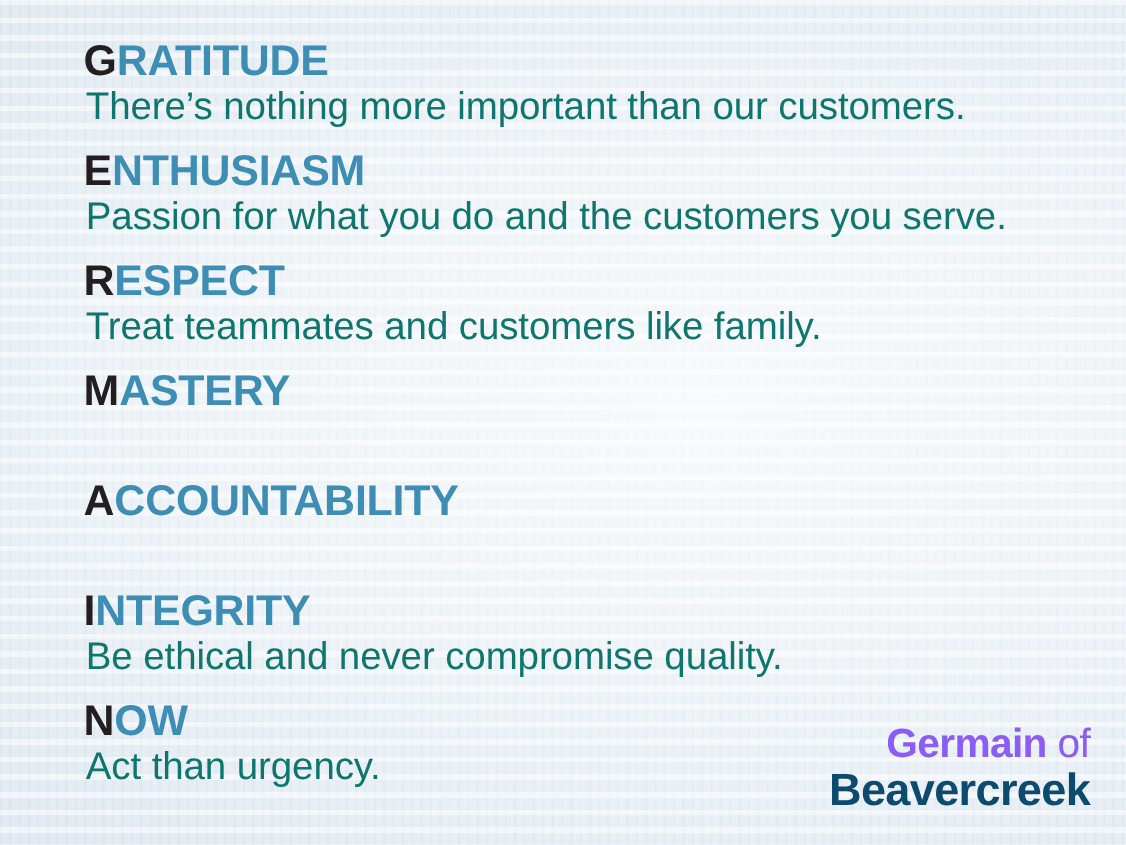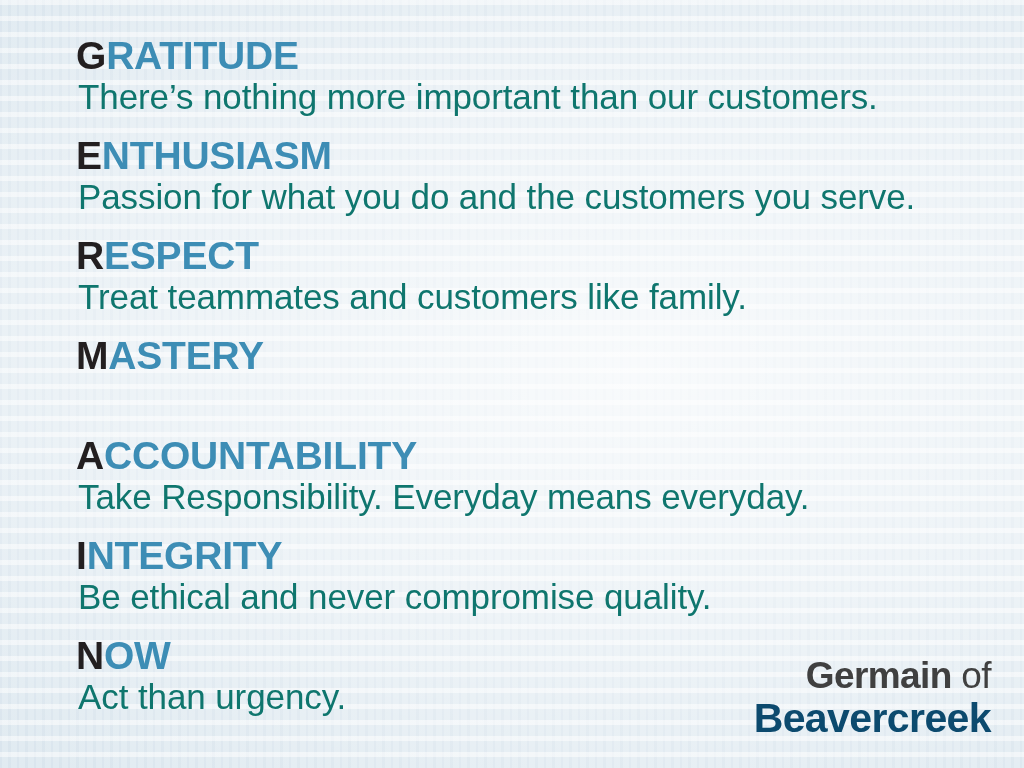--- a/index.html
+++ b/index.html
@@ -101,21 +101,21 @@
     position: absolute;
     right: 33px;
     bottom: 28px;
     text-align: right;
     line-height: 1;
   }
   .logo-line1 {
     font-family: "Liberation Sans", sans-serif;
     font-size: 37px;
     line-height: 40px;
-    color: #404040;
+    color: #8b5cf6;
     letter-spacing: -0.6px;
     white-space: nowrap;
   }
   .logo-line1 .brand {
     font-weight: bold;
   }
   .logo-line1 .of {
     font-weight: normal;
   }
   .logo-line2 {
@@ -152,21 +152,20 @@
       <div class="value-heading"><span class="initial">R</span><span class="rest">ESPECT</span></div>
       <div class="value-desc">Treat teammates and customers like family.</div>
     </div>
 
     <div class="value-block">
       <div class="value-heading"><span class="initial">M</span><span class="rest">ASTERY</span></div>
     </div>
 
     <div class="value-block">
       <div class="value-heading"><span class="initial">A</span><span class="rest">CCOUNTABILITY</span></div>
-      <div class="value-desc">Take Responsibility. Everyday means everyday.</div>
     </div>
 
     <div class="value-block">
       <div class="value-heading"><span class="initial">I</span><span class="rest">NTEGRITY</span></div>
       <div class="value-desc">Be ethical and never compromise quality.</div>
     </div>
 
     <div class="value-block">
       <div class="value-heading"><span class="initial">N</span><span class="rest">OW</span></div>
       <div class="value-desc">Act than urgency.</div>

